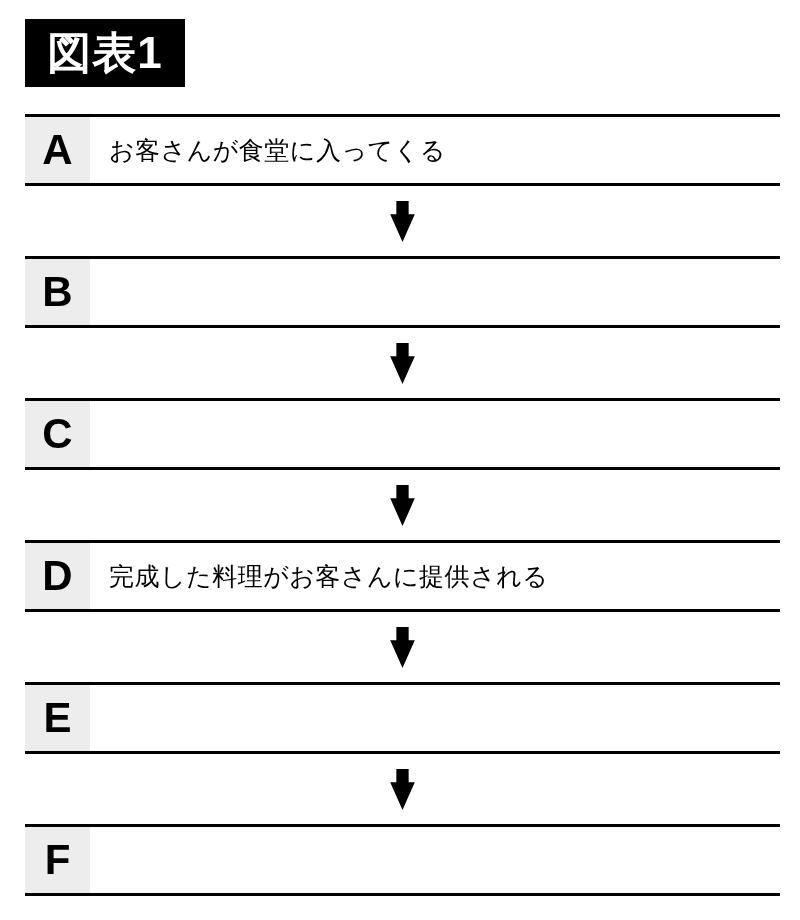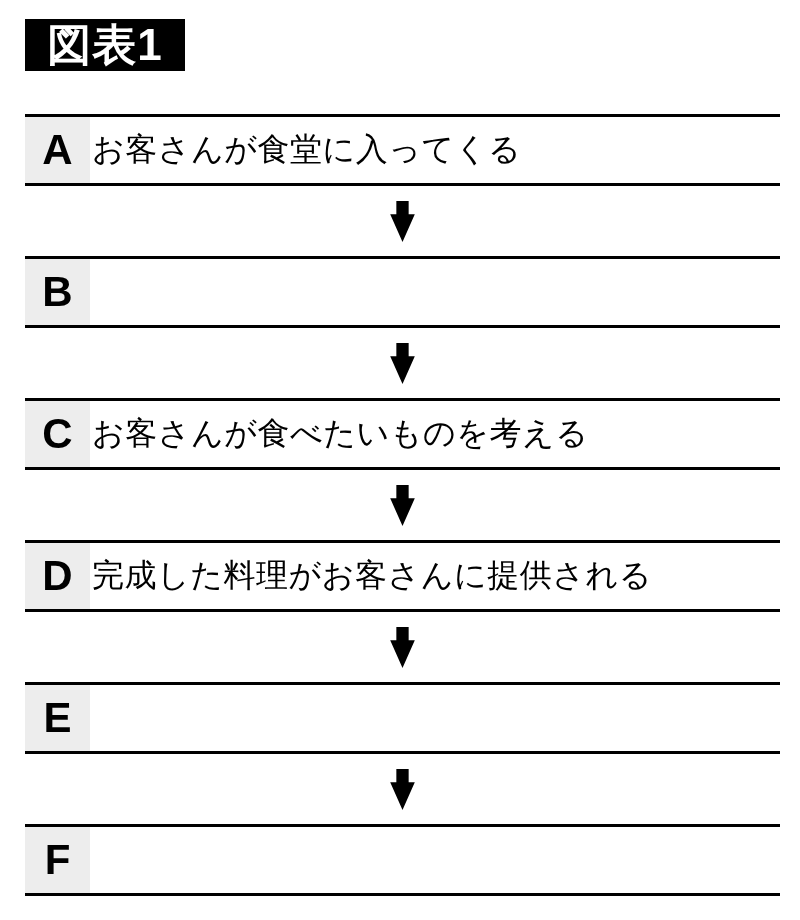--- a/index.html
+++ b/index.html
@@ -18,21 +18,21 @@
     position: relative;
     width: 800px;
     height: 920px;
     background: #ffffff;
   }
   .title-badge {
     position: absolute;
     left: 25px;
     top: 19px;
     width: 160px;
-    height: 52px;
+    height: 68px;
     background: #000000;
     color: #ffffff;
     display: flex;
     align-items: center;
     justify-content: center;
     font-weight: bold;
     font-size: 44px;
     letter-spacing: 1px;
   }
   .flow {
@@ -58,22 +58,22 @@
     align-items: center;
     justify-content: center;
     font-weight: bold;
     font-size: 42px;
     line-height: 1;
   }
   .step-text {
     flex: 1;
     display: flex;
     align-items: center;
-    padding-left: 2px;
-    font-size: 32px;
+    padding-left: 19px;
+    font-size: 25px;
     font-weight: normal;
     letter-spacing: 0.5px;
     white-space: nowrap;
   }
   .connector {
     height: 70px;
     display: flex;
     align-items: center;
     justify-content: center;
   }
@@ -110,21 +110,20 @@
     </div>
 
     <div class="connector">
       <svg viewBox="0 0 24 40" xmlns="http://www.w3.org/2000/svg">
         <polygon points="6,0 18,0 18,13 24,13 12,40 0,13 6,13" fill="#000000"></polygon>
       </svg>
     </div>
 
     <div class="step">
       <div class="letter-cell">C</div>
-      <div class="step-text">お客さんが食べたいものを考える</div>
     </div>
 
     <div class="connector">
       <svg viewBox="0 0 24 40" xmlns="http://www.w3.org/2000/svg">
         <polygon points="6,0 18,0 18,13 24,13 12,40 0,13 6,13" fill="#000000"></polygon>
       </svg>
     </div>
 
     <div class="step">
       <div class="letter-cell">D</div>

